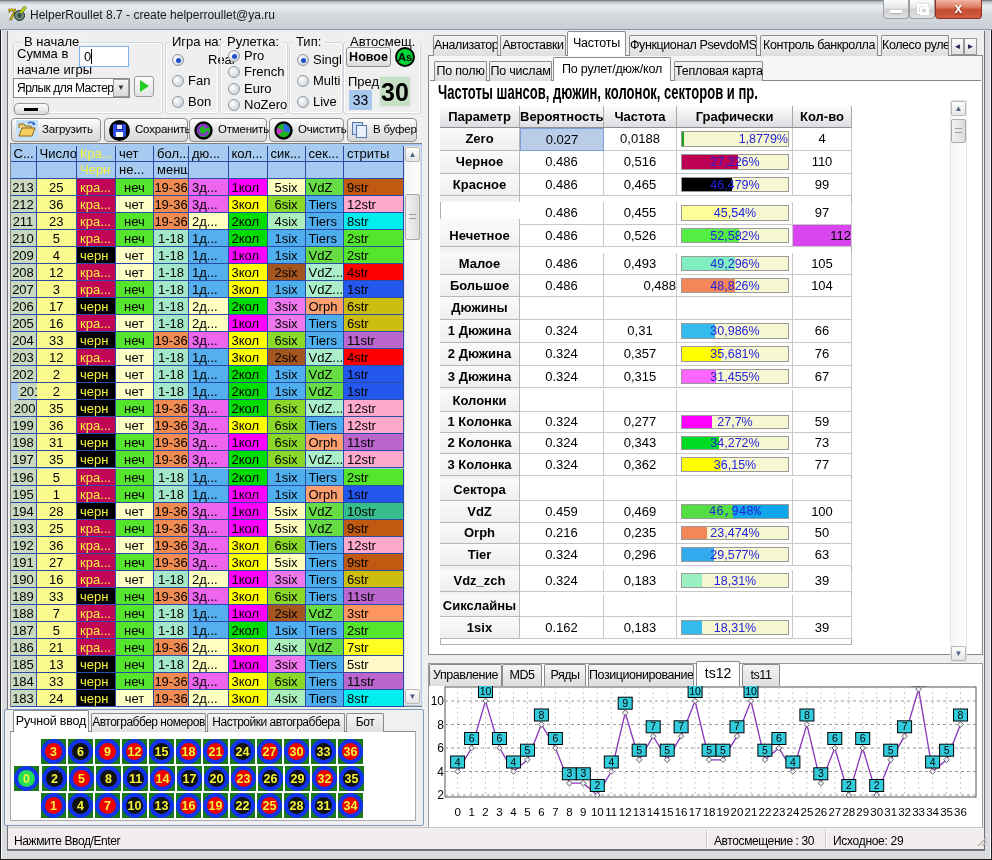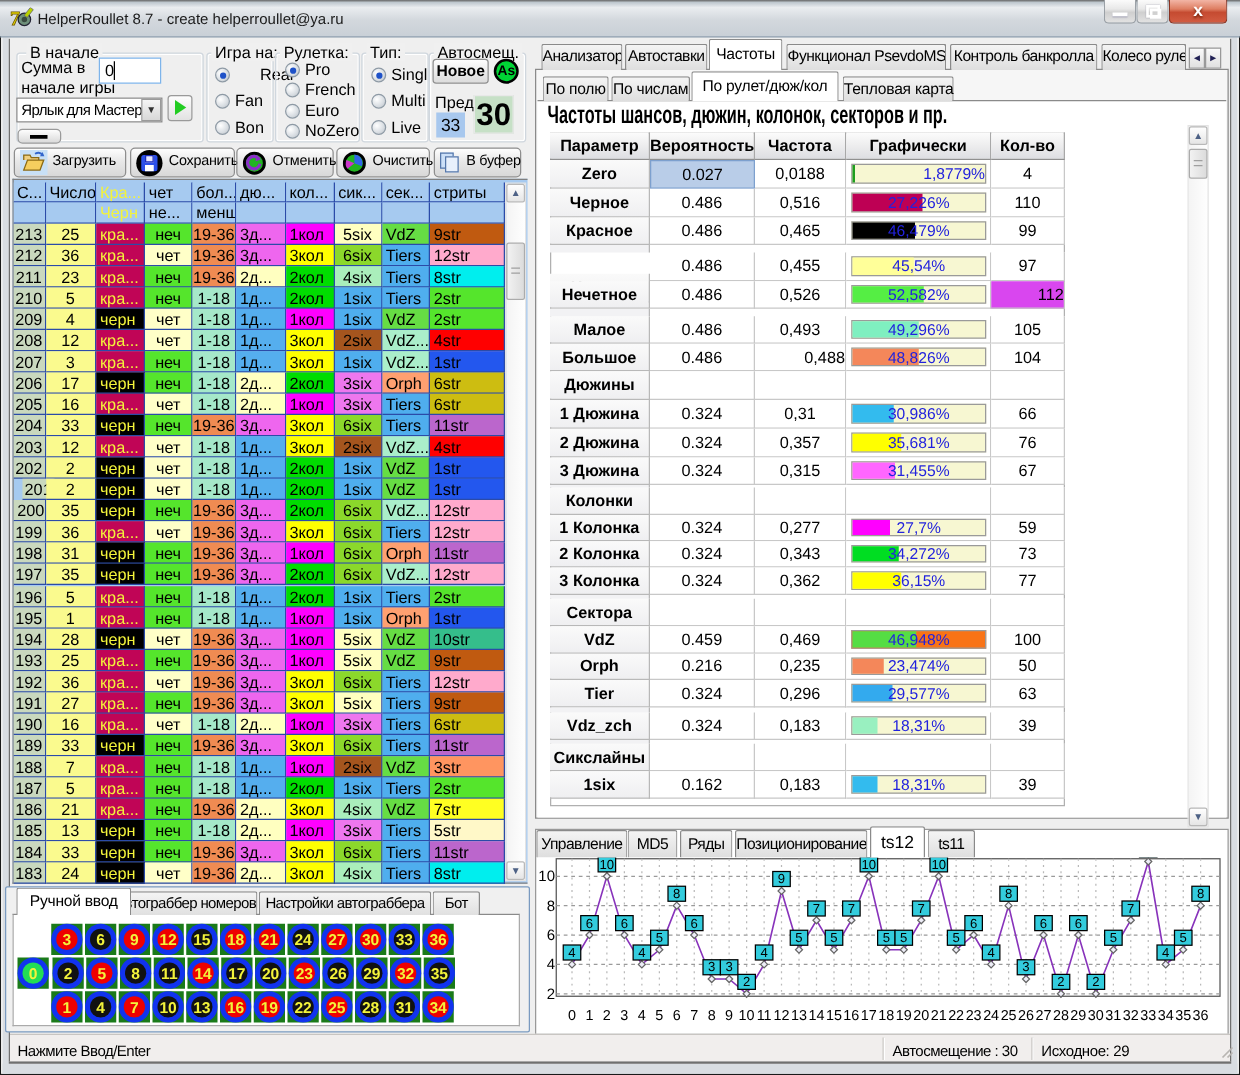--- a/index.html
+++ b/index.html
@@ -448,21 +448,21 @@
 <div style="position:absolute;left:305.5px;top:689.90px;width:38.5px;height:17.03px;background:#4FAEEE;border-right:1px solid #2B4BA8;border-bottom:1px solid #2B4BA8;color:#000;font-size:13px;padding-left:3px;box-sizing:border-box;text-align:left;line-height:17.0px;white-space:nowrap;overflow:hidden;">Tiers</div>
 <div style="position:absolute;left:344.0px;top:689.90px;width:60.0px;height:17.03px;background:#00EEEE;border-right:1px solid #2B4BA8;border-bottom:1px solid #2B4BA8;color:#000;font-size:13px;padding-left:3px;box-sizing:border-box;text-align:left;line-height:17.0px;white-space:nowrap;overflow:hidden;">8str</div>
 <div style="position:absolute;left:404px;top:146px;width:17px;height:559px;background:linear-gradient(90deg,#F4F4F4,#FEFEFE);border:1px solid #E3E3E3;box-sizing:border-box;">
     <div style="position:absolute;left:0px;top:0px;width:15px;height:15px;background:linear-gradient(180deg,#FEFEFE,#E5E5E5);border:1px solid #B8B8B8;border-radius:2px;box-sizing:border-box;color:#4D6185;font-size:8px;text-align:center;line-height:13px;">▲</div>
     <div style="position:absolute;left:0px;bottom:0px;width:15px;height:15px;background:linear-gradient(180deg,#FEFEFE,#E5E5E5);border:1px solid #B8B8B8;border-radius:2px;box-sizing:border-box;color:#4D6185;font-size:8px;text-align:center;line-height:13px;">▼</div>
     <div style="position:absolute;left:0px;top:47px;width:15px;height:46px;background:linear-gradient(90deg,#F2F2F2,#DCDCDC);border:1px solid #ABABAB;border-radius:2px;box-sizing:border-box;">
       <div style="margin:19px auto 0;width:7px;border-top:1px solid #A0A0A0;border-bottom:1px solid #A0A0A0;height:3px;"></div>
     </div>
   </div>
 <div style="position:absolute;left:4px;top:709px;width:418px;height:115px;border:1px solid #7A9AC0;border-radius:2px;background:#F0F0F0;"></div>
-<div style="position:absolute;left:13px;top:710px;width:92px;height:22px;background:#FFF;border:1px solid #8A8A8A;border-bottom:none;border-radius:2px 2px 0 0;box-sizing:border-box;font-size:12.5px;letter-spacing:-0.2px;text-align:center;line-height:20px;z-index:3;white-space:nowrap;overflow:hidden;">Ручной ввод</div>
+<div style="position:absolute;left:13px;top:710px;width:76px;height:22px;background:#FFF;border:1px solid #8A8A8A;border-bottom:none;border-radius:2px 2px 0 0;box-sizing:border-box;font-size:12.5px;letter-spacing:-0.2px;text-align:center;line-height:20px;z-index:3;white-space:nowrap;overflow:hidden;">Ручной ввод</div>
 <div style="position:absolute;left:91px;top:713px;width:115px;height:19px;background:linear-gradient(180deg,#F4F4F4,#E0E0E0);border:1px solid #8A8A8A;border-bottom:none;border-radius:2px 2px 0 0;box-sizing:border-box;font-size:12px;letter-spacing:-0.5px;text-align:center;line-height:17px;z-index:2;white-space:nowrap;overflow:hidden;">Автограббер номеров</div>
 <div style="position:absolute;left:207px;top:713px;width:138px;height:19px;background:linear-gradient(180deg,#F4F4F4,#E0E0E0);border:1px solid #8A8A8A;border-bottom:none;border-radius:2px 2px 0 0;box-sizing:border-box;font-size:12px;letter-spacing:-0.5px;text-align:center;line-height:17px;z-index:2;white-space:nowrap;overflow:hidden;">Настройки автограббера</div>
 <div style="position:absolute;left:346px;top:713px;width:38px;height:19px;background:linear-gradient(180deg,#F4F4F4,#E0E0E0);border:1px solid #8A8A8A;border-bottom:none;border-radius:2px 2px 0 0;box-sizing:border-box;font-size:12px;letter-spacing:-0.5px;text-align:center;line-height:17px;z-index:2;white-space:nowrap;overflow:hidden;">Бот</div>
 <div style="position:absolute;left:10px;top:731px;width:406px;height:90px;background:#FFF;border:1px solid #AAA;border-top:1px solid #8A8A8A;box-sizing:border-box;"></div>
 <div style="position:absolute;left:41px;top:739px;width:25px;height:25px;background:#1A7A1A;">
     <div style="position:absolute;left:0px;top:0px;width:25px;height:25px;border-radius:50%;background:#1133EE;"></div>
     <div style="position:absolute;left:4px;top:4px;width:17px;height:17px;border-radius:50%;background:#EE0000;"></div>
     <div style="position:absolute;left:0;top:6px;width:25px;text-align:center;font-size:12.5px;font-weight:bold;color:#F3F33B;">3</div>
   </div>
 <div style="position:absolute;left:68px;top:739px;width:25px;height:25px;background:#1A7A1A;">
@@ -795,21 +795,21 @@
 <div style="position:absolute;left:793px;top:454px;width:59px;height:22px;background:#FFF;border-right:1px solid #C8C8C8;border-bottom:1px solid #C8C8C8;box-sizing:border-box;font-size:13px;text-align:center;line-height:21px;">77</div>
 <div style="position:absolute;left:440px;top:479px;width:80px;height:22px;background:linear-gradient(180deg,#FAFAFA,#EFEFF1);border-right:1px solid #B8B8B8;border-bottom:1px solid #B8B8B8;box-sizing:border-box;font-size:13px;font-weight:bold;text-align:center;line-height:21px;">Сектора</div>
 <div style="position:absolute;left:520px;top:479px;width:84px;height:22px;background:#FFF;border-right:1px solid #C8C8C8;border-bottom:1px solid #C8C8C8;box-sizing:border-box;"></div>
 <div style="position:absolute;left:604px;top:479px;width:73px;height:22px;background:#FFF;border-right:1px solid #C8C8C8;border-bottom:1px solid #C8C8C8;box-sizing:border-box;"></div>
 <div style="position:absolute;left:677px;top:479px;width:116px;height:22px;background:#FFF;border-right:1px solid #C8C8C8;border-bottom:1px solid #C8C8C8;box-sizing:border-box;"></div>
 <div style="position:absolute;left:793px;top:479px;width:59px;height:22px;background:#FFF;border-right:1px solid #C8C8C8;border-bottom:1px solid #C8C8C8;box-sizing:border-box;"></div>
 <div style="position:absolute;left:440px;top:501px;width:80px;height:22px;background:linear-gradient(180deg,#FAFAFA,#EFEFF1);border-right:1px solid #B8B8B8;border-bottom:1px solid #B8B8B8;box-sizing:border-box;font-size:13px;font-weight:bold;text-align:center;line-height:21px;">VdZ</div>
 <div style="position:absolute;left:520px;top:501px;width:84px;height:22px;background:#FFF;border-right:1px solid #C8C8C8;border-bottom:1px solid #C8C8C8;box-sizing:border-box;font-size:13px;text-align:center;line-height:21px;">0.459</div>
 <div style="position:absolute;left:604px;top:501px;width:73px;height:22px;background:#FFF;border-right:1px solid #C8C8C8;border-bottom:1px solid #C8C8C8;box-sizing:border-box;font-size:13px;text-align:center;line-height:21px;">0,469</div>
 <div style="position:absolute;left:677px;top:501px;width:116px;height:22px;background:#FFF;border-right:1px solid #C8C8C8;border-bottom:1px solid #C8C8C8;box-sizing:border-box;"></div>
-<div style="position:absolute;left:681px;top:504px;width:108px;height:15px;background:#f97316;border:1px solid #9A9A9A;box-sizing:border-box;">
+<div style="position:absolute;left:681px;top:504px;width:108px;height:15px;background:#0ea5e9;border:1px solid #9A9A9A;box-sizing:border-box;font-family:Liberation Mono, monospace;">
     <div style="position:absolute;left:0;top:0;width:51px;height:100%;background:#55DD44;"></div>
     <div style="position:absolute;left:0;top:0;width:100%;height:100%;font-size:12.5px;color:#2222DD;text-align:center;line-height:14px;">46,948%</div>
   </div>
 <div style="position:absolute;left:793px;top:501px;width:59px;height:22px;background:#FFF;border-right:1px solid #C8C8C8;border-bottom:1px solid #C8C8C8;box-sizing:border-box;font-size:13px;text-align:center;line-height:21px;">100</div>
 <div style="position:absolute;left:440px;top:523px;width:80px;height:21px;background:linear-gradient(180deg,#FAFAFA,#EFEFF1);border-right:1px solid #B8B8B8;border-bottom:1px solid #B8B8B8;box-sizing:border-box;font-size:13px;font-weight:bold;text-align:center;line-height:20px;">Orph</div>
 <div style="position:absolute;left:520px;top:523px;width:84px;height:21px;background:#FFF;border-right:1px solid #C8C8C8;border-bottom:1px solid #C8C8C8;box-sizing:border-box;font-size:13px;text-align:center;line-height:20px;">0.216</div>
 <div style="position:absolute;left:604px;top:523px;width:73px;height:21px;background:#FFF;border-right:1px solid #C8C8C8;border-bottom:1px solid #C8C8C8;box-sizing:border-box;font-size:13px;text-align:center;line-height:20px;">0,235</div>
 <div style="position:absolute;left:677px;top:523px;width:116px;height:21px;background:#FFF;border-right:1px solid #C8C8C8;border-bottom:1px solid #C8C8C8;box-sizing:border-box;"></div>
 <div style="position:absolute;left:681px;top:526px;width:108px;height:14px;background:#F7F7D2;border:1px solid #9A9A9A;box-sizing:border-box;">
     <div style="position:absolute;left:0;top:0;width:25px;height:100%;background:#F4875A;"></div>

